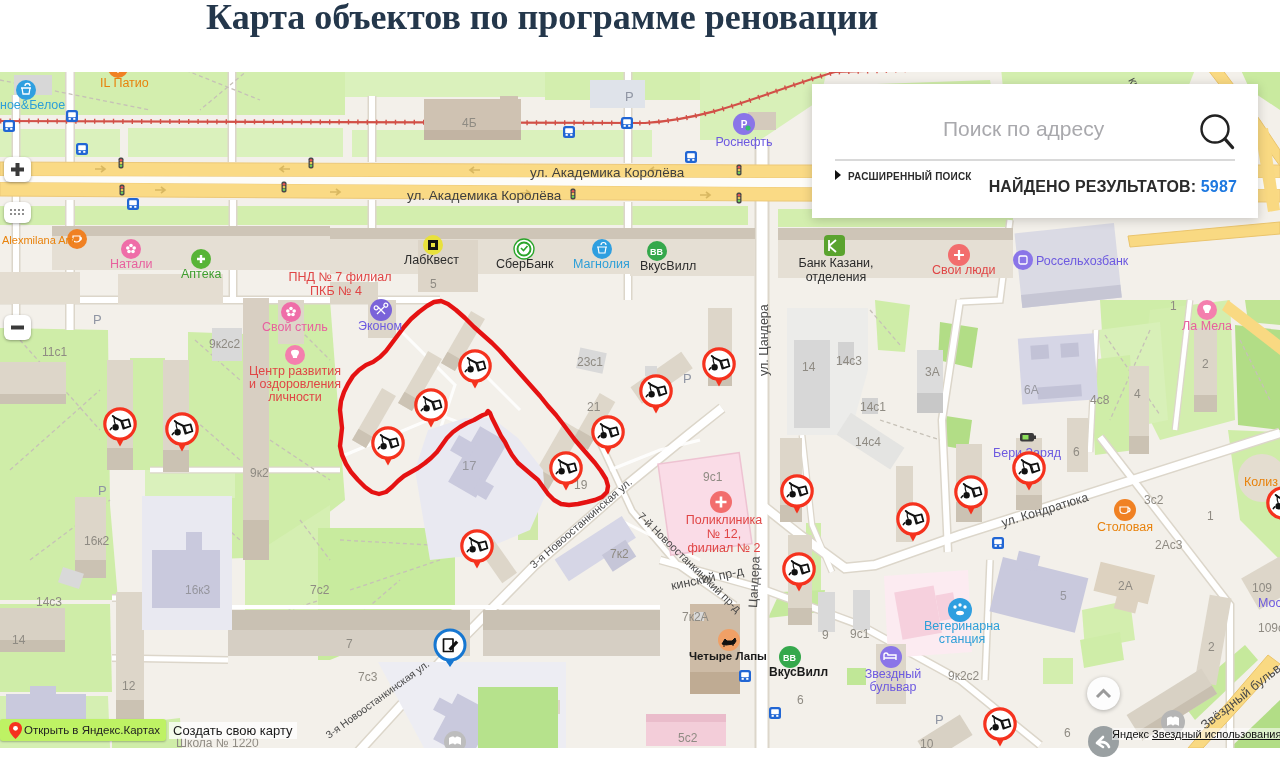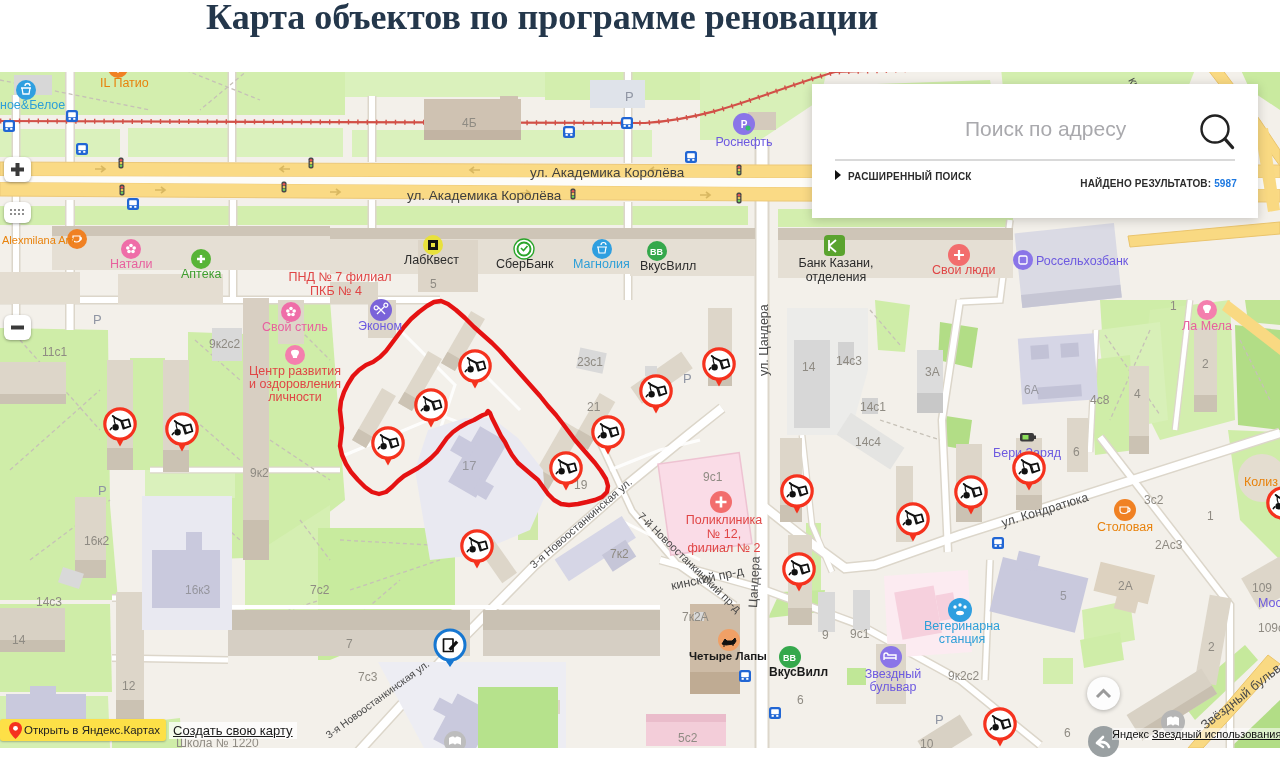--- a/index.html
+++ b/index.html
@@ -2,29 +2,29 @@
 <html lang="ru"><head>
 <meta charset="utf-8">
 <title>Карта объектов по программе реновации</title>
 <style>
   html,body{margin:0;padding:0;background:#fff;}
   body{width:1280px;height:772px;overflow:hidden;position:relative;font-family:"Liberation Sans",sans-serif;}
   #map{position:absolute;left:0;top:0;}
   .ttl{position:absolute;left:0;top:0;width:1280px;height:72px;background:#fff;}
   .ttl h1{margin:0;position:absolute;left:206px;top:-4px;font-family:"Liberation Serif",serif;font-weight:700;font-size:36px;color:#24374b;letter-spacing:0px;}
   .panel{position:absolute;left:812px;top:84px;width:446px;height:134px;background:#fff;box-shadow:0 2px 10px rgba(0,0,0,.18);}
-  .panel .ph{position:absolute;left:131px;top:33px;width:260px;font-size:21px;color:#a9a9ad;margin-left:22px;}
+  .panel .ph{position:absolute;left:131px;top:33px;width:260px;font-size:21px;color:#a9a9ad;}
   .panel .hr{position:absolute;left:23px;top:75px;width:400px;height:2px;background:#d9d9d9;}
   .panel .adv{position:absolute;left:23px;top:86px;font-size:10px;font-weight:700;color:#2b2b2b;letter-spacing:.2px;}
   .panel .adv .tri{display:inline-block;width:0;height:0;border-left:6px solid #111;border-top:5px solid transparent;border-bottom:5px solid transparent;margin-right:7px;}
-  .panel .res{position:absolute;right:21px;top:94px;font-size:10px;font-weight:700;color:#2b2b2b;letter-spacing:.15px;margin-left:19px;}
+  .panel .res{position:absolute;right:21px;top:94px;font-size:16px;font-weight:700;color:#2b2b2b;letter-spacing:.15px;margin-left:19px;}
   .panel .res b{color:#1d78e0;}
   .zbtn{position:absolute;width:27px;height:25px;background:#fff;border-radius:6px;box-shadow:0 1px 3px rgba(0,0,0,.35);}
-  .openbox{position:absolute;left:0px;top:719px;height:22px;background:#fde047;border-radius:3px;box-shadow:0 1px 2px rgba(0,0,0,.25);font-size:11.5px;color:#222;line-height:22px;padding:0 6px 0 24px;text-align:right;}
-  .createmap{position:absolute;left:169px;top:722px;font-size:13px;color:#1a1a1a;text-decoration:underline;background:rgba(255,255,255,.75);padding:1px 4px;}
+  .openbox{position:absolute;left:0px;top:719px;height:22px;background:#bef264;border-radius:3px;box-shadow:0 1px 2px rgba(0,0,0,.25);font-size:11.5px;color:#222;line-height:22px;padding:0 6px 0 24px;text-align:right;}
+  .createmap{position:absolute;left:169px;top:722px;font-size:13px;color:#1a1a1a;background:rgba(255,255,255,.75);padding:1px 4px;}
   .attrib{position:absolute;left:1112px;top:728px;font-size:11px;color:#111;white-space:nowrap;background:rgba(255,255,255,.55);}
   .attrib u{text-decoration:underline;}
 </style>
 </head>
 <body>
 
 <svg id="map" width="1280" height="772" viewBox="0 0 1280 772">
   <defs>
 
     <g id="pin">

